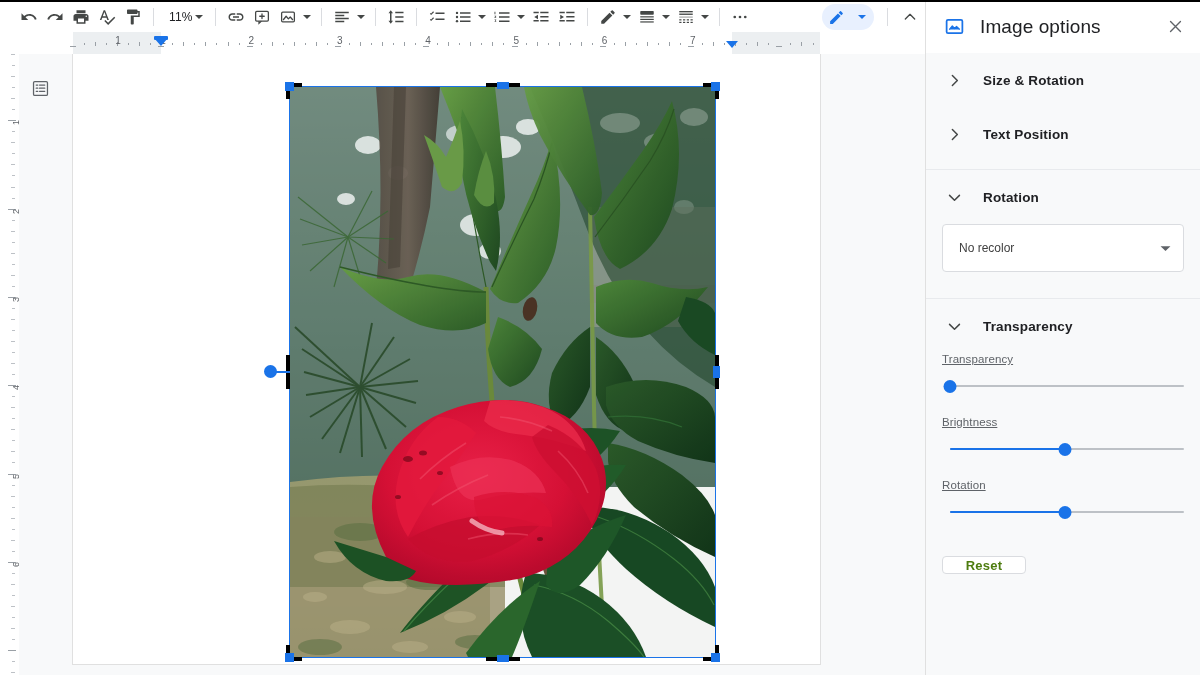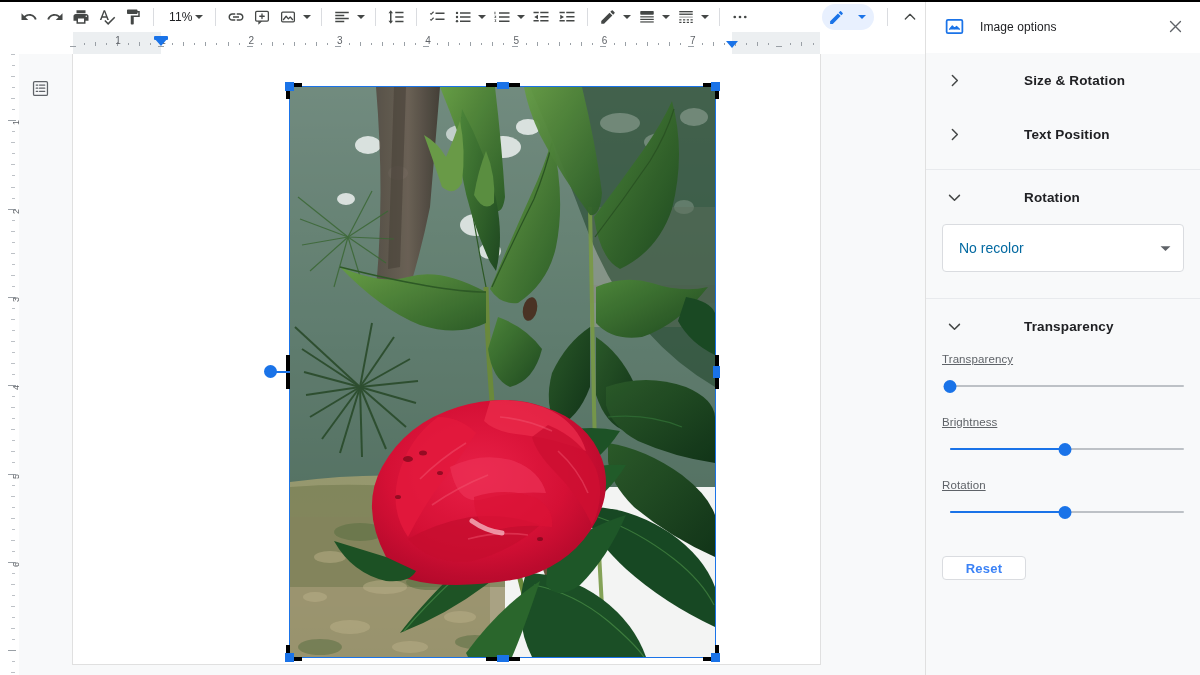--- a/index.html
+++ b/index.html
@@ -316,41 +316,40 @@
     padding: 0 12px 0 16px;
   }
   .sb-header .hdr-icon {
     width: 24px; height: 24px;
     display: flex; align-items: center; justify-content: center;
     color: #1a73e8;
     flex: 0 0 auto;
   }
   .sb-title {
     flex: 1 1 auto;
-    font-size: 12px;
+    font-size: 19px;
     color: #202124;
     margin-left: 14px;
     letter-spacing: .1px;
   }
   .sb-close {
     width: 26px; height: 26px;
     display: flex; align-items: center; justify-content: center;
     color: #5f6368;
     border-radius: 50%;
     cursor: pointer;
     flex: 0 0 auto;
   }
   .sb-body { padding: 0; }
   .sec-row {
     height: 54px;
     display: flex;
     align-items: center;
     padding-left: 17px;
     cursor: pointer;
-    gap: 41px;
   }
   .sec-row .chev {
     width: 22px; height: 22px;
     display: flex; align-items: center; justify-content: center;
     color: #444746;
     flex: 0 0 auto;
   }
   .sec-row .sec-label {
     margin-left: 18px;
     font-size: 13.5px;
@@ -371,22 +370,22 @@
     border: 1px solid #dadce0;
     border-radius: 4px;
     background: #ffffff;
     display: flex;
     align-items: center;
     padding: 0 12px 0 16px;
     cursor: pointer;
   }
   .select .sv {
     flex: 1 1 auto;
-    font-size: 14px;
-    color: #0369a1;
+    font-size: 12px;
+    color: #404040;
   }
   .select .scaret { color: #5f6368; display: flex; }
 
   .slider-group { padding: 0 16px; }
   .slider-label {
     font-size: 11.5px;
     color: #5f6368;
     margin-bottom: 13px;
     letter-spacing: .1px;
     text-decoration: underline;
@@ -414,25 +413,25 @@
   .slider .knob {
     position: absolute;
     top: 2px;
     width: 13px; height: 13px;
     border-radius: 50%;
     background: #1a73e8;
     transform: translateX(-50%);
   }
   .reset-wrap { padding: 14px 16px 0 16px; }
   .reset-btn {
-    width: 84px; height: 24px;
+    width: 84px; height: 18px;
     border: 1px solid #dadce0;
     border-radius: 4px;
     background: #ffffff;
-    color: #3b82f6;
+    color: #4d7c0f;
     font-size: 13px;
     font-weight: bold;
     display: flex;
     align-items: center;
     justify-content: center;
     cursor: pointer;
     letter-spacing: .2px;
   }
 </style>
 </head>

